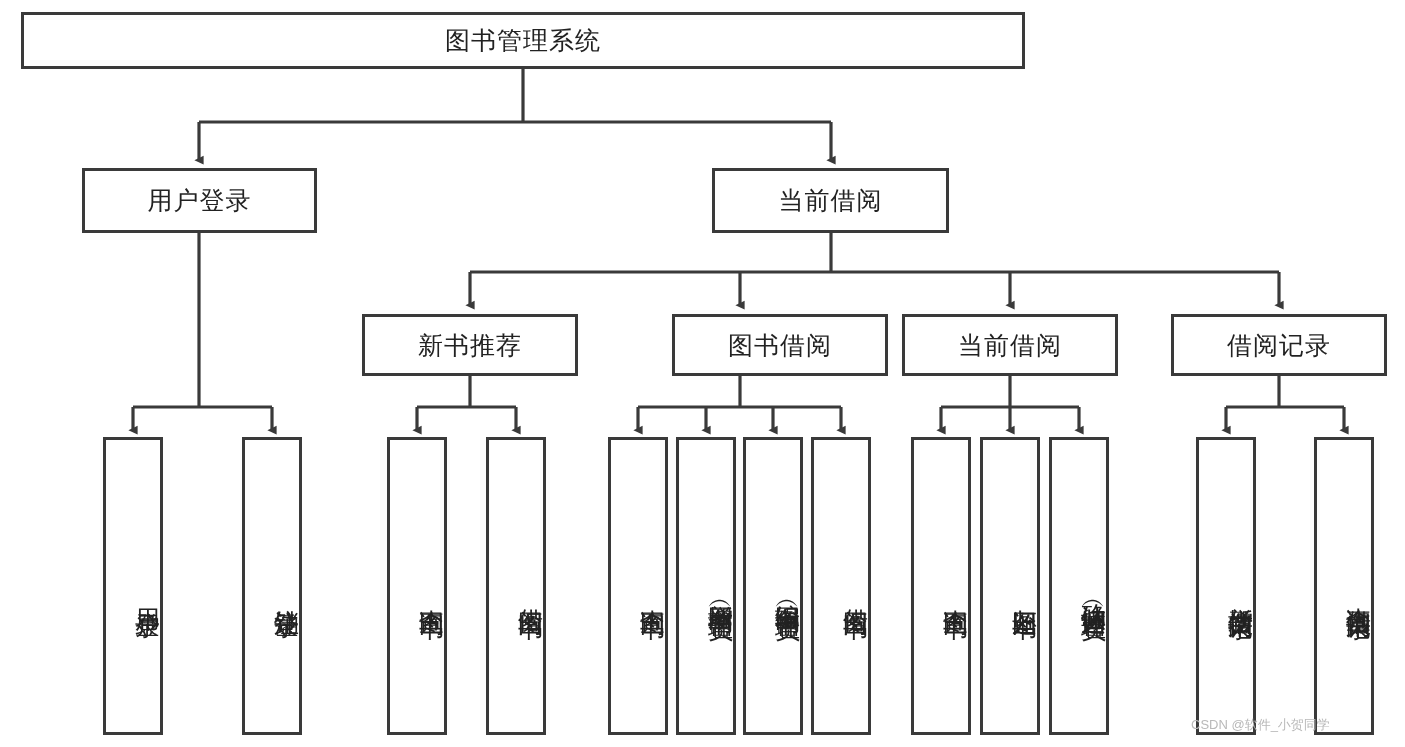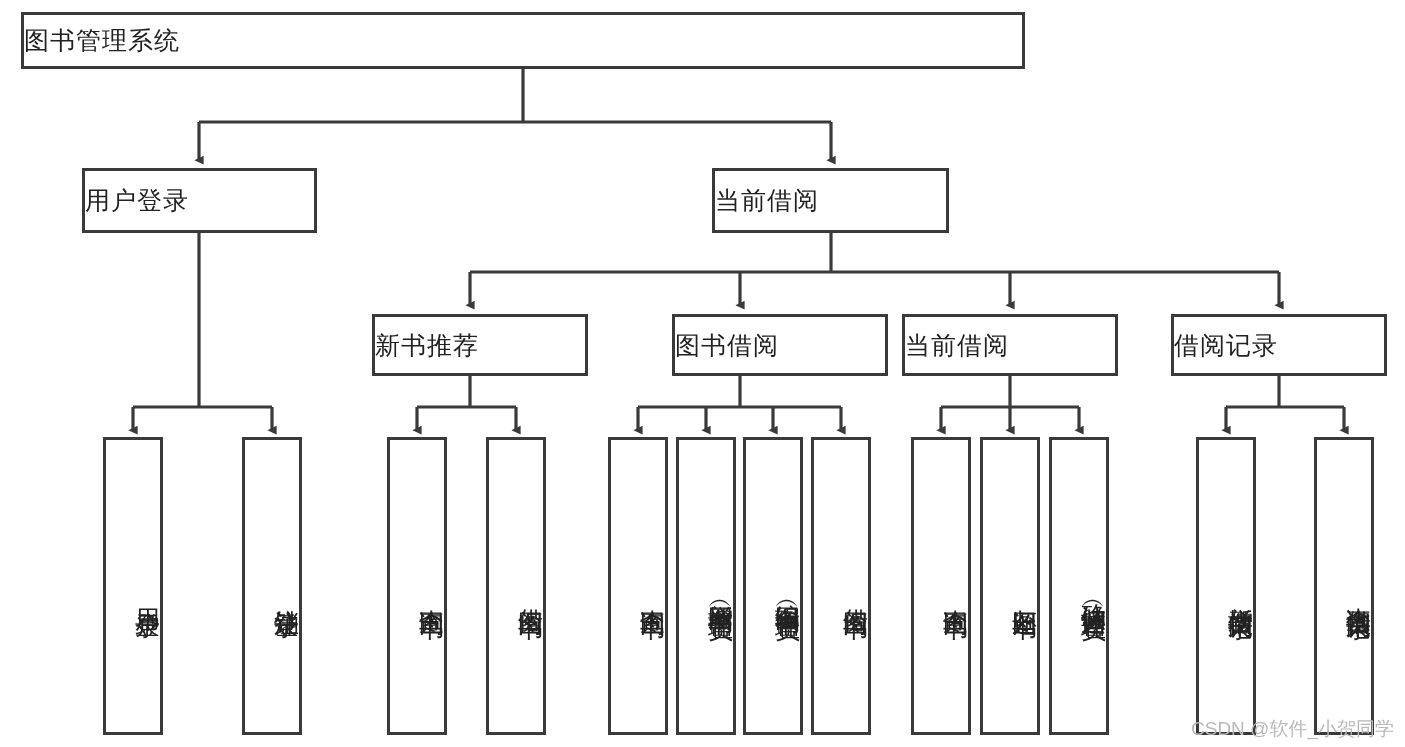--- a/index.html
+++ b/index.html
@@ -25,21 +25,21 @@
     height: 747px;
     pointer-events: none;
   }
   .node {
     position: absolute;
     box-sizing: border-box;
     background: #ffffff;
     border: 3px solid #3a3a3a;
     display: flex;
     align-items: center;
-    justify-content: flex-start;
+    justify-content: center;
     color: #222222;
     z-index: 2;
   }
   .node.horiz {
     font-size: 25px;
     letter-spacing: 1px;
   }
   .node.vert {
     writing-mode: vertical-rl;
     text-orientation: upright;
@@ -52,21 +52,21 @@
   }
   .node.vert .txt {
     writing-mode: vertical-rl;
     text-orientation: upright;
     display: block;
     white-space: nowrap;
   }
   .watermark {
     position: absolute;
     color: #b9b9b9;
-    font-size: 19px;
+    font-size: 13px;
     white-space: nowrap;
     z-index: 5;
   }
 </style>
 </head>
 <body>
 
 <div id="canvas">
 
   <svg id="edges" viewBox="0 0 1405 747" xmlns="http://www.w3.org/2000/svg">
@@ -123,21 +123,21 @@
     <span class="txt">图书管理系统</span>
   </div>
 
   <div class="node horiz" style="left:82px; top:168px; width:235px; height:65px;">
     <span class="txt">用户登录</span>
   </div>
   <div class="node horiz" style="left:712px; top:168px; width:237px; height:65px;">
     <span class="txt">当前借阅</span>
   </div>
 
-  <div class="node horiz" style="left:362px; top:314px; width:216px; height:62px;margin-left:10px;">
+  <div class="node horiz" style="left:362px; top:314px; width:216px; height:62px;">
     <span class="txt">新书推荐</span>
   </div>
   <div class="node horiz" style="left:632px; top:314px; width:216px; height:62px;margin-left:40px;">
     <span class="txt">图书借阅</span>
   </div>
   <div class="node horiz" style="left:1171px; top:314px; width:216px; height:62px;">
     <span class="txt">借阅记录</span>
   </div>
   <div class="node horiz" style="left:902px; top:314px; width:216px; height:62px;">
     <span class="txt">当前借阅</span>

